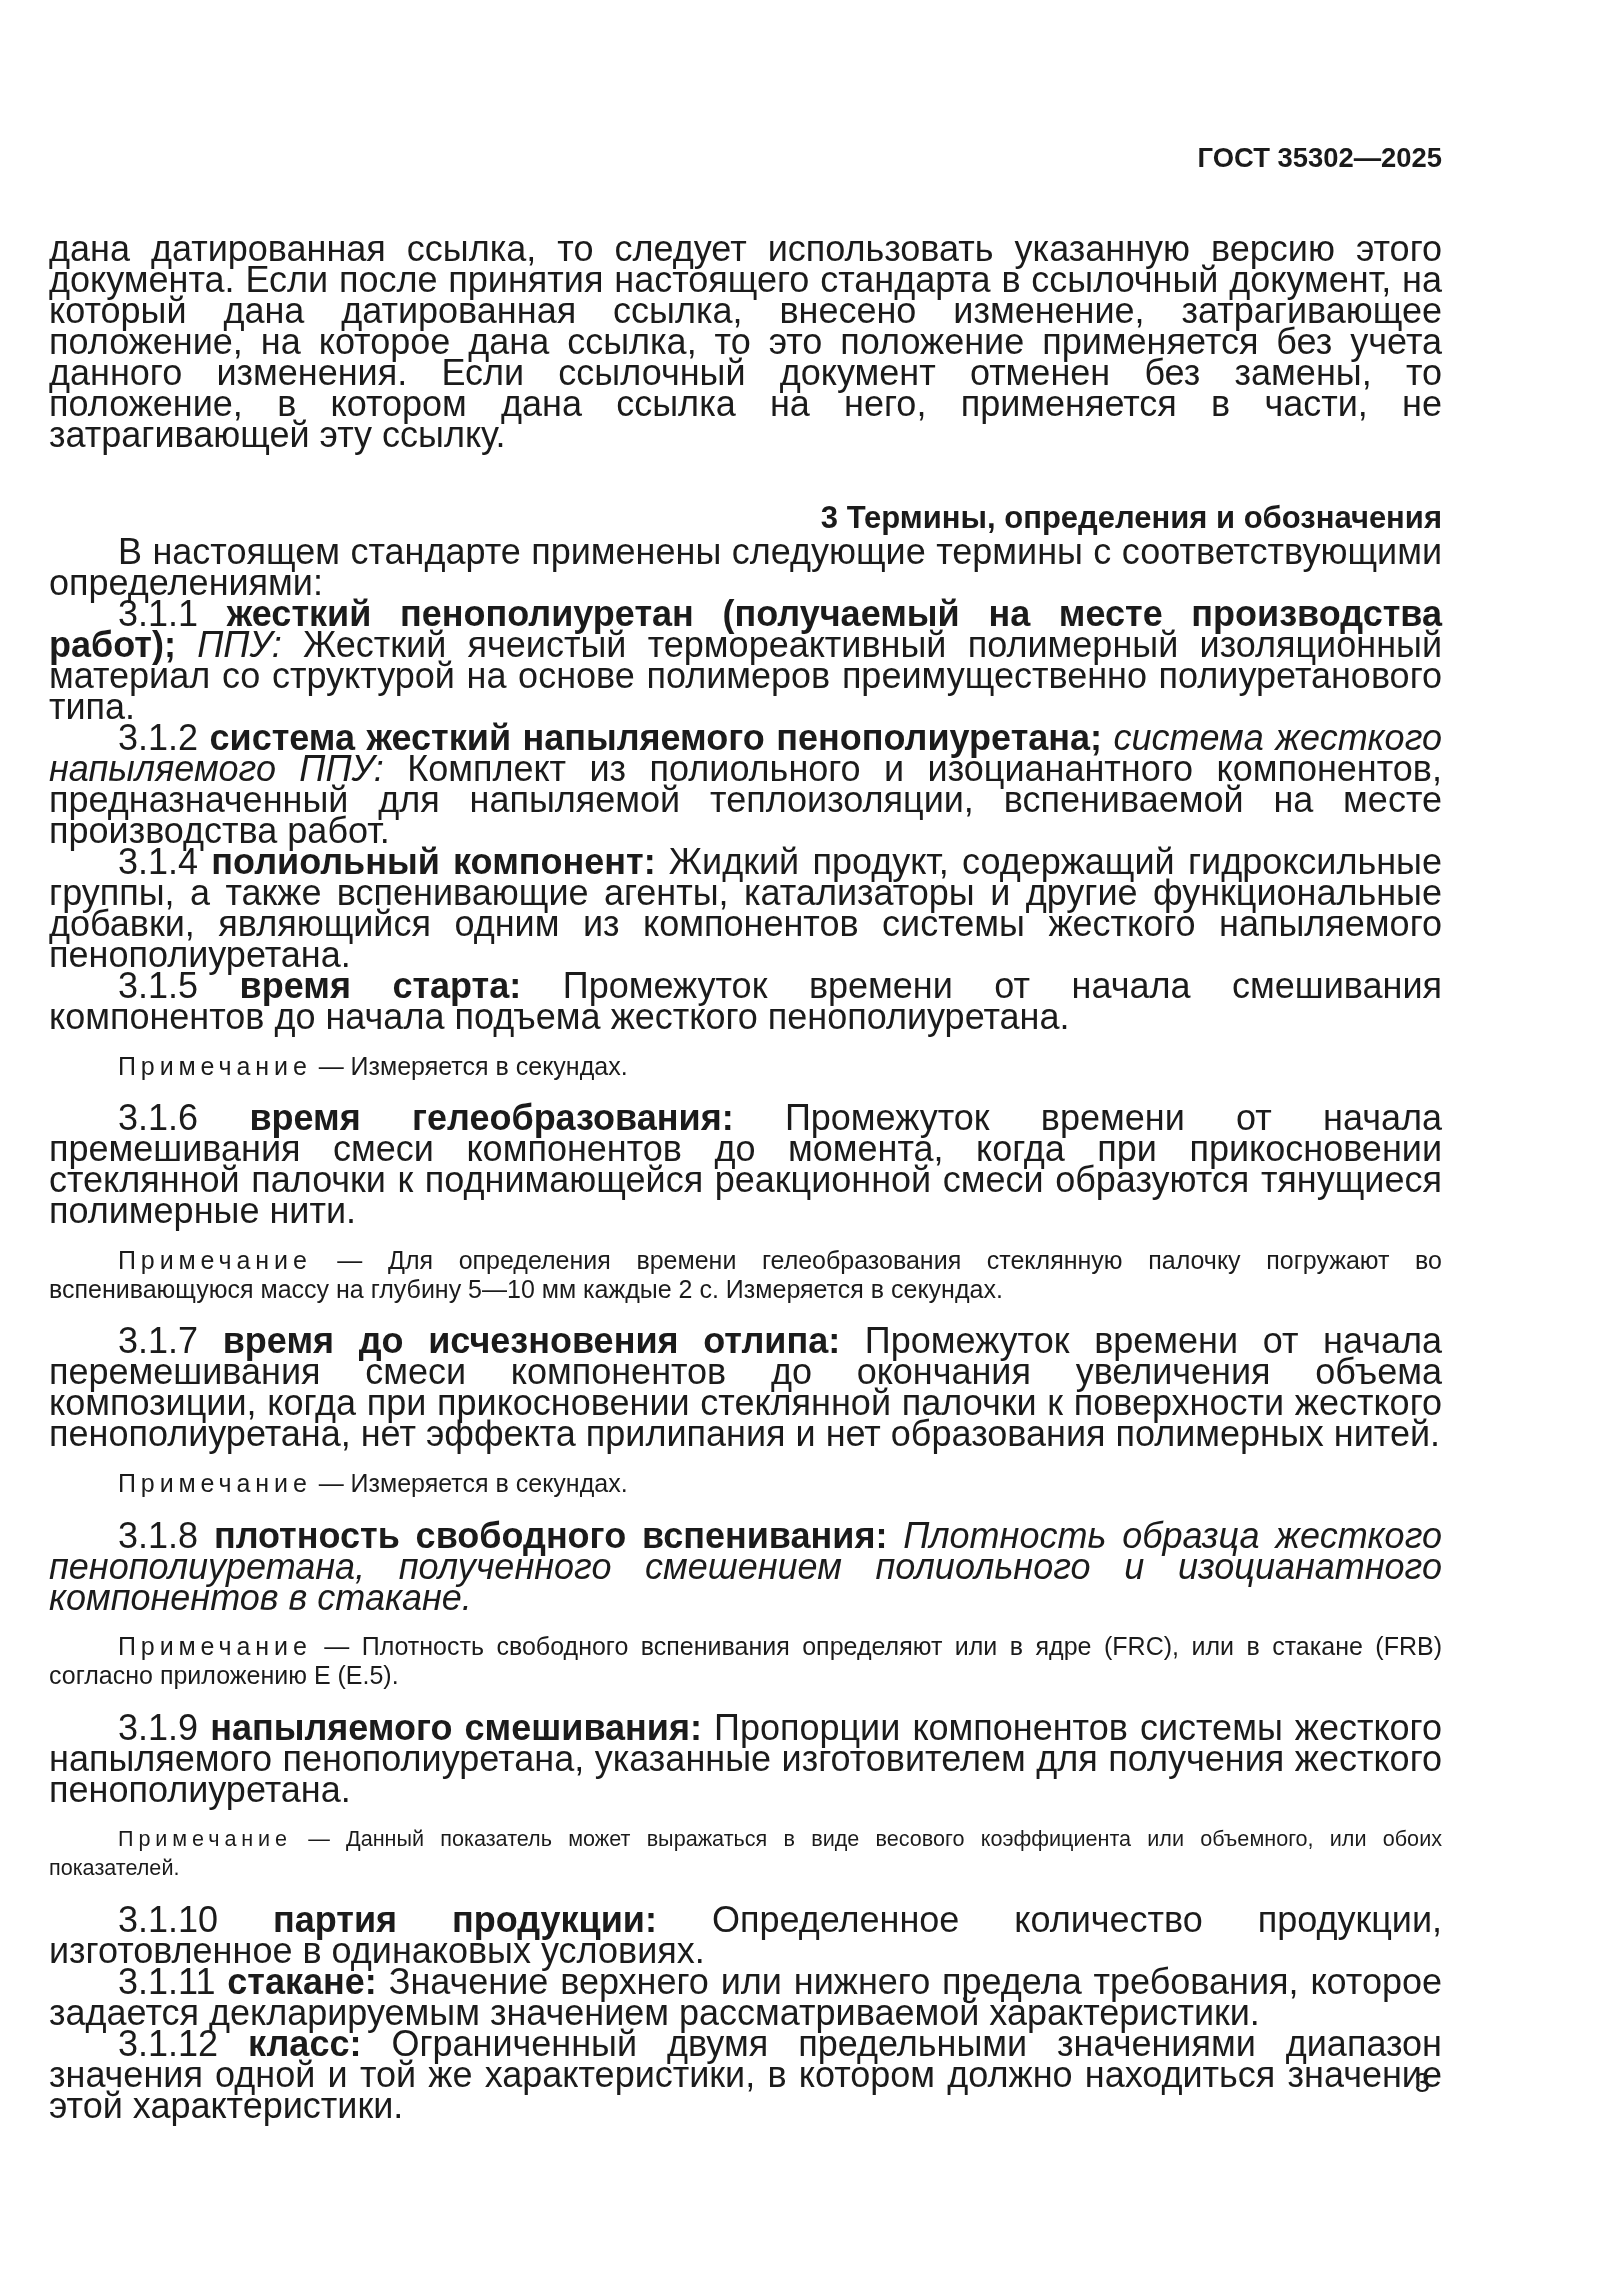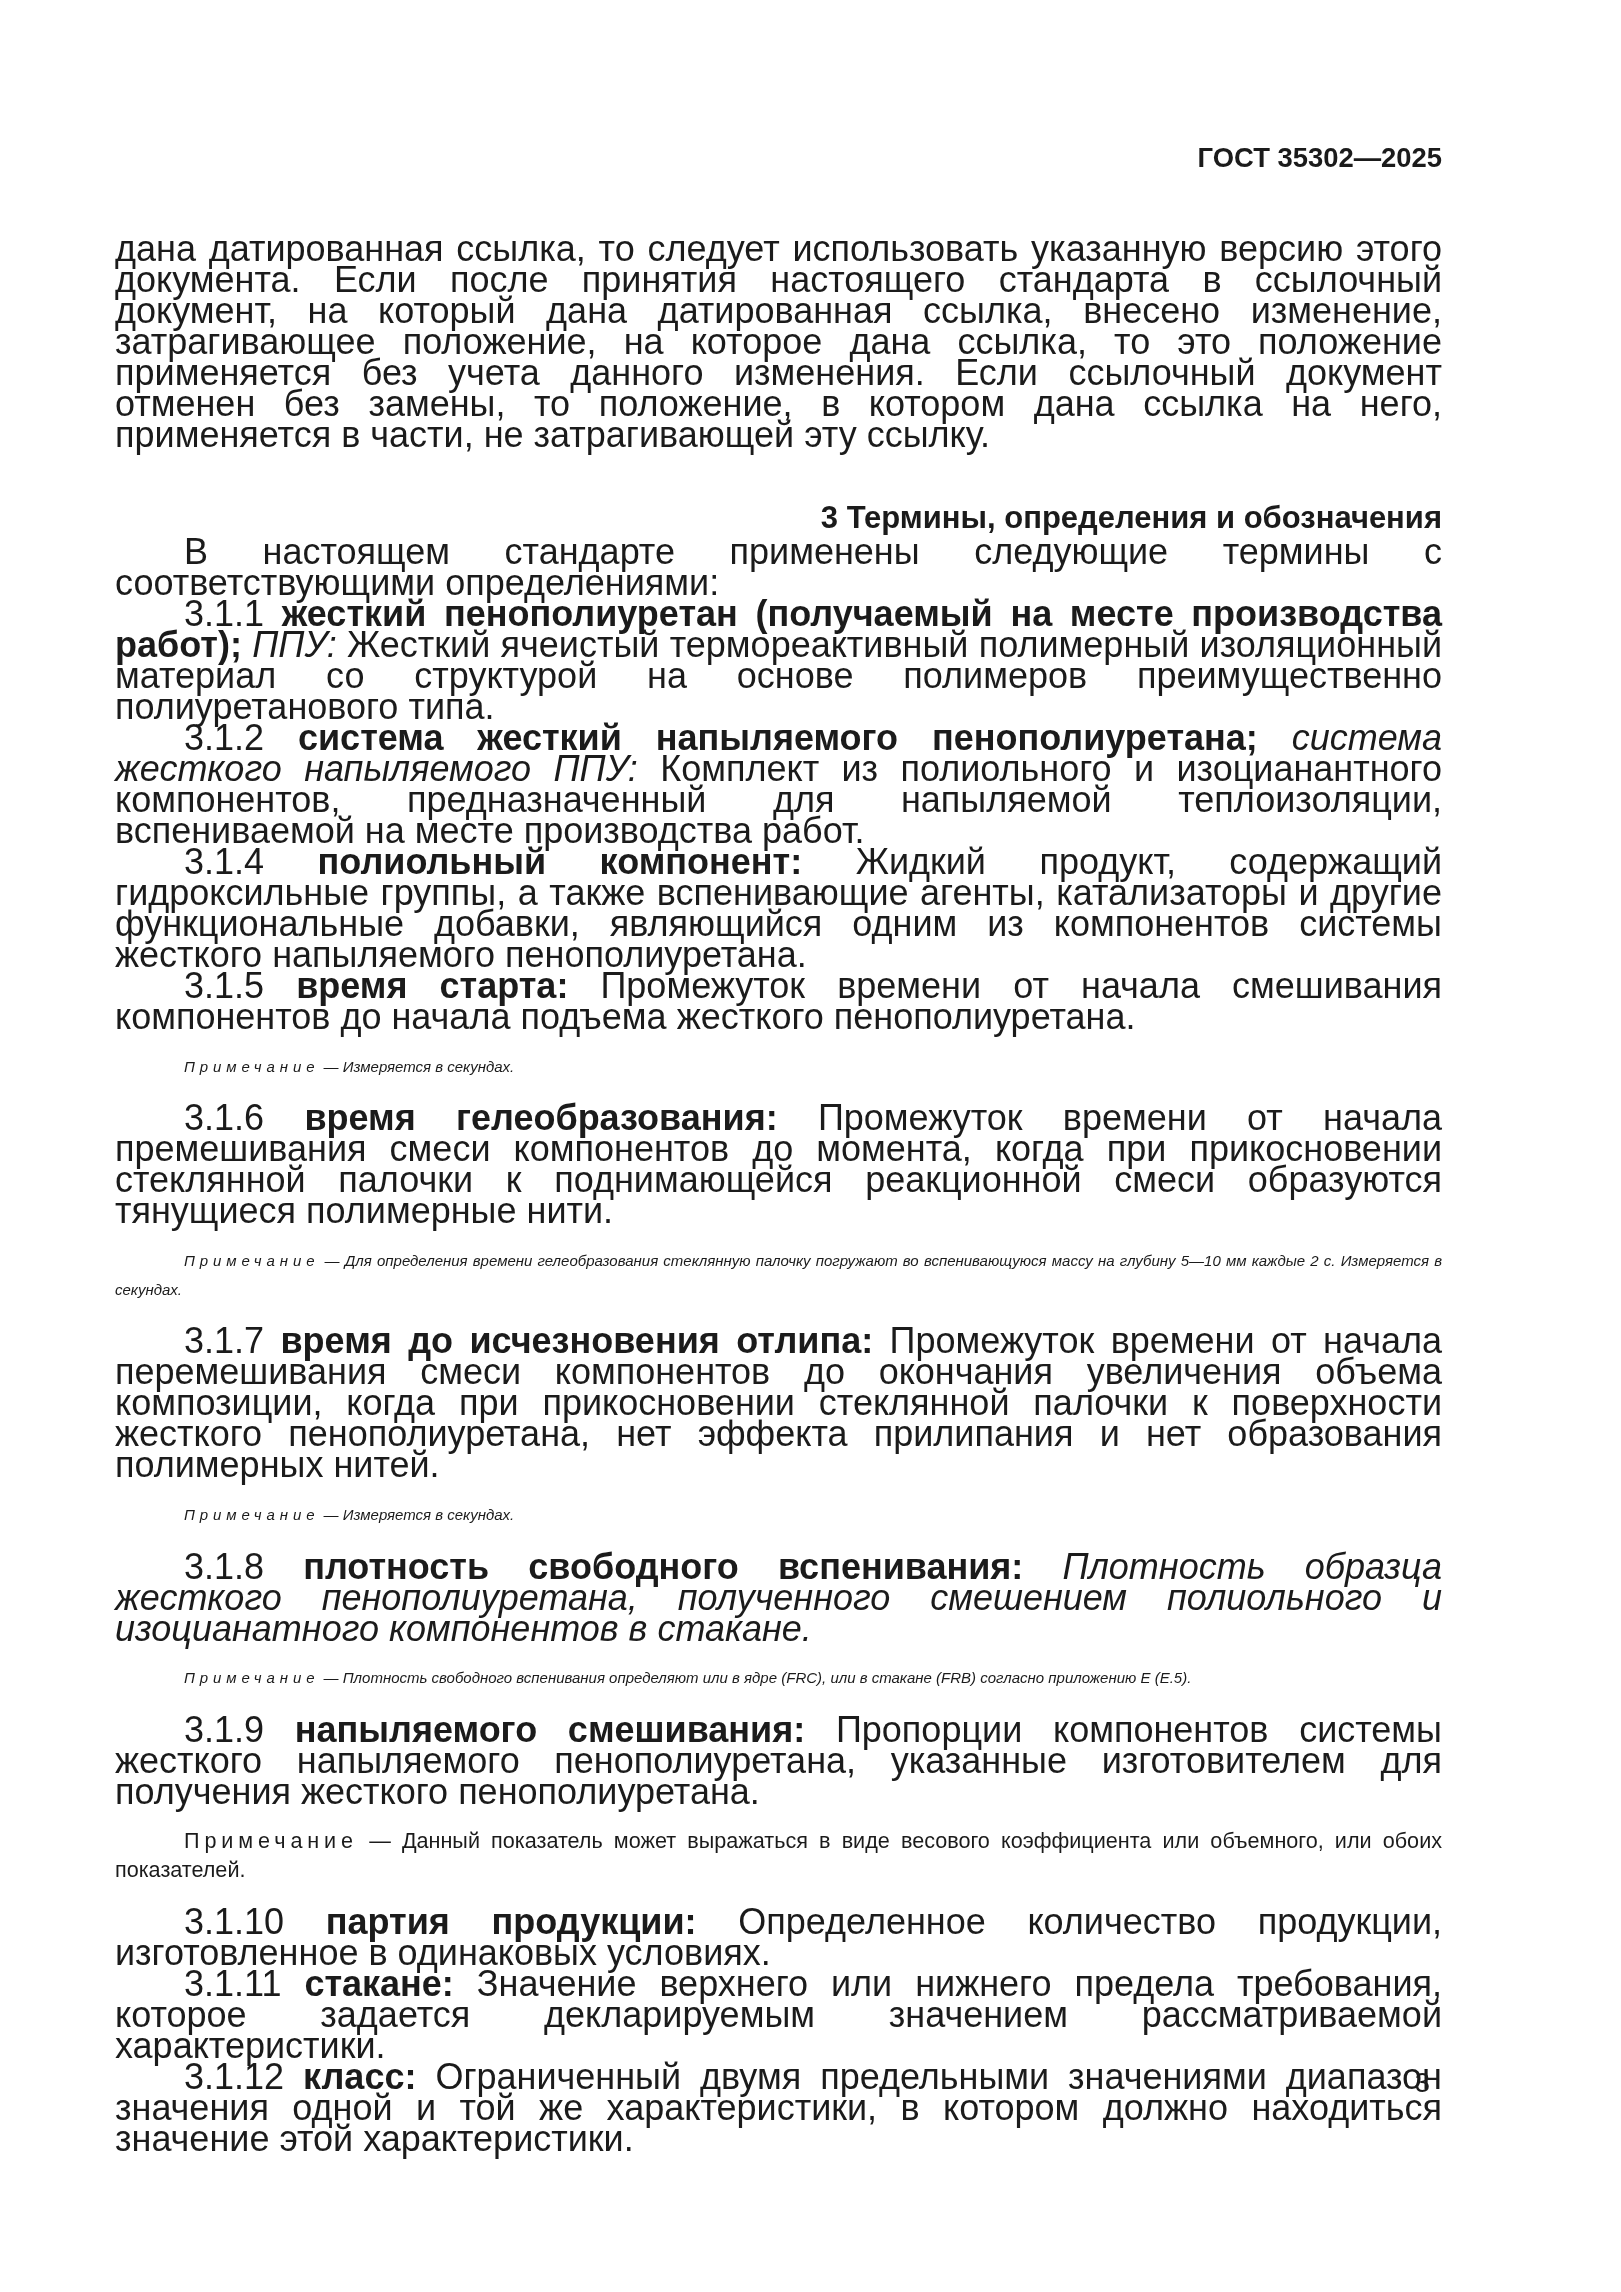--- a/index.html
+++ b/index.html
@@ -8,21 +8,21 @@
     background: #ffffff;
   }
   .page {
     position: relative;
     width: 1621px;
     height: 2293px;
     background: #ffffff;
     color: #1b1b1b;
     font-family: "Liberation Sans", sans-serif;
     box-sizing: border-box;
-    padding: 143px 179px 0 115px;
+    padding: 143px 179px 0 49px;
     overflow: hidden;
     border-radius: 24px;
   }
   .doc-header {
     text-align: right;
     font-weight: bold;
     font-size: 27.4px;
     line-height: 29px;
   }
   .content .block {
@@ -49,23 +49,22 @@
   .block.h2 {
     font-size: 27.4px;
     line-height: 31px;
     font-weight: bold;
     text-align: left;
     padding-left: 69px;
     margin-top: 23.5px;
     margin-bottom: 15.7px;
   }
   .block.note {
-    font-size: 15px;
+    font-size: 25px;
     line-height: 29px;
-    font-style: italic;
     text-indent: 69px;
     margin-top: 19.6px;
     margin-bottom: 21.6px;
   }
   .block.note-upright {
     font-size: 21.6px;
     line-height: 29px;
     font-style: normal;
     text-indent: 69px;
     margin-top: 19.6px;

